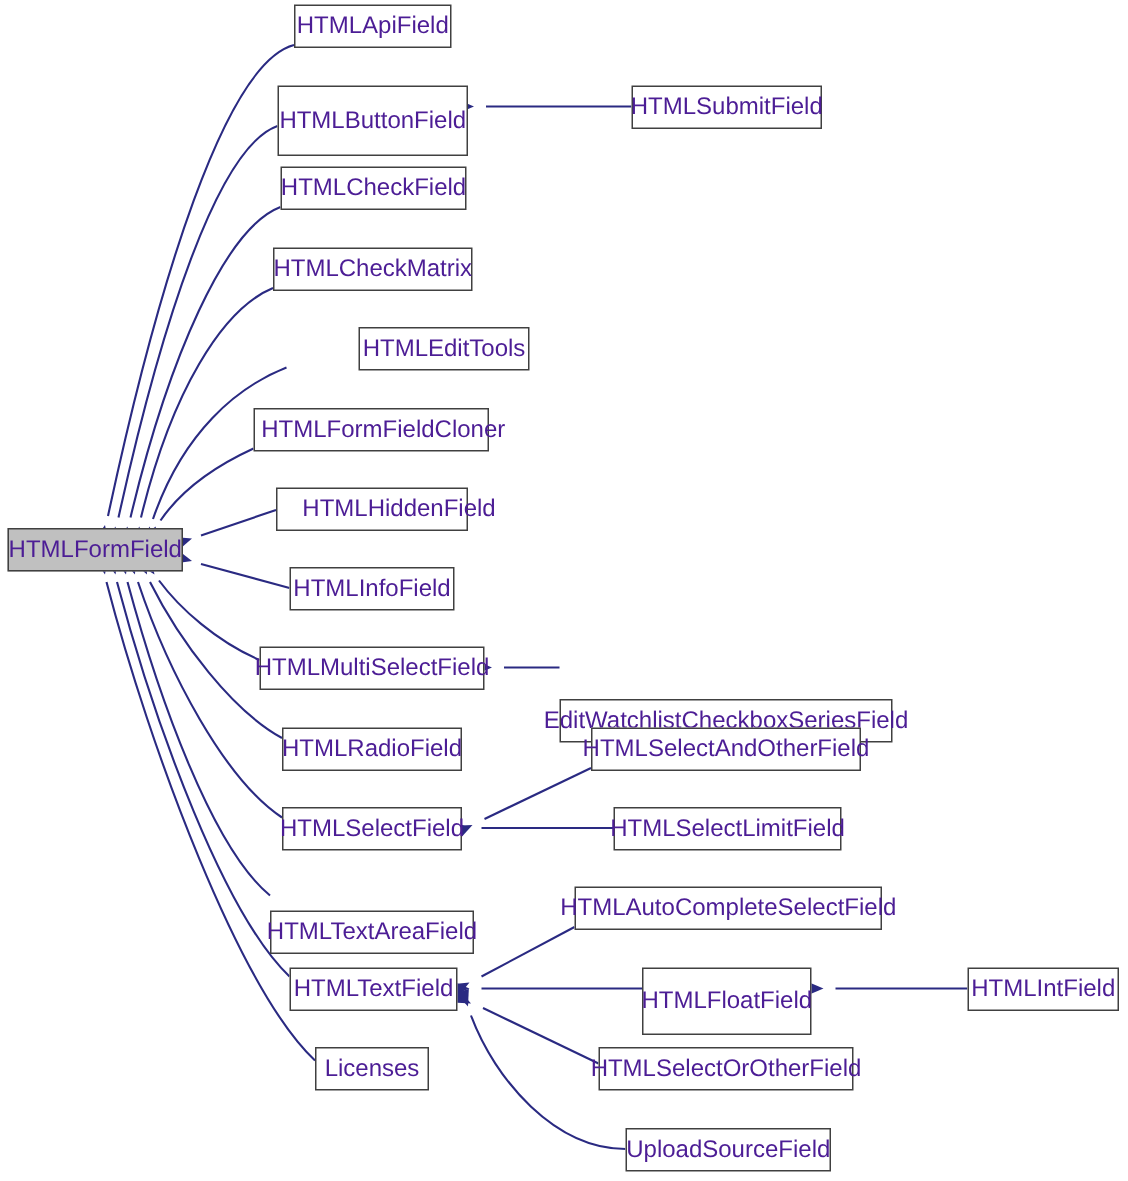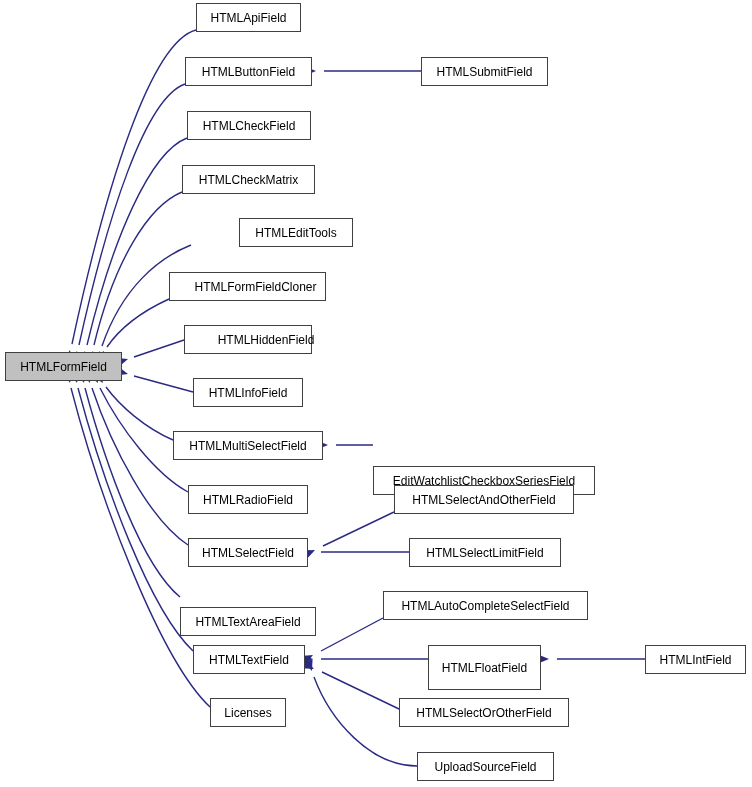--- a/index.html
+++ b/index.html
@@ -25,22 +25,22 @@
     pointer-events: none;
   }
   .node {
     position: absolute;
     box-sizing: border-box;
     border: 1px solid #404040;
     background: #ffffff;
     display: flex;
     align-items: center;
     justify-content: center;
-    font-size: 12px;
-    color: #000000;
+    font-size: 16px;
+    color: #4c1d95;
     line-height: 1;
     white-space: nowrap;
     letter-spacing: 0px;
   }
   .node.highlight {
     background: #c0c0c0;
     border: 1px solid #404040;
   }
   .node-label {
     display: block;
@@ -145,21 +145,21 @@
         <polygon points="0,0 11,-4.6 11,4.6" fill="#2a2a82" transform="translate(549,659) rotate(180)"></polygon>
       </g>
     </svg>
   <div id="node-layer">
       <div class="node highlight" style="left: 5px; top: 352px; width: 117px; height: 29px;">
         <span class="node-label">HTMLFormField</span>
       </div>
       <div class="node" style="left: 196px; top: 3px; width: 105px; height: 29px;">
         <span class="node-label">HTMLApiField</span>
       </div>
-      <div class="node" style="left: 185px; top: 57px; width: 127px; height: 29px; text-align: right;">
+      <div class="node" style="left: 185px; top: 57px; width: 127px; height: 47px; text-align: right;">
         <span class="node-label">HTMLButtonField</span>
       </div>
       <div class="node" style="left: 187px; top: 111px; width: 124px; height: 29px;">
         <span class="node-label">HTMLCheckField</span>
       </div>
       <div class="node" style="left: 182px; top: 165px; width: 133px; height: 29px;">
         <span class="node-label">HTMLCheckMatrix</span>
       </div>
       <div class="node" style="left: 191px; top: 218px; width: 114px; height: 29px; margin-left: 48px;">
         <span class="node-label">HTMLEditTools</span>

